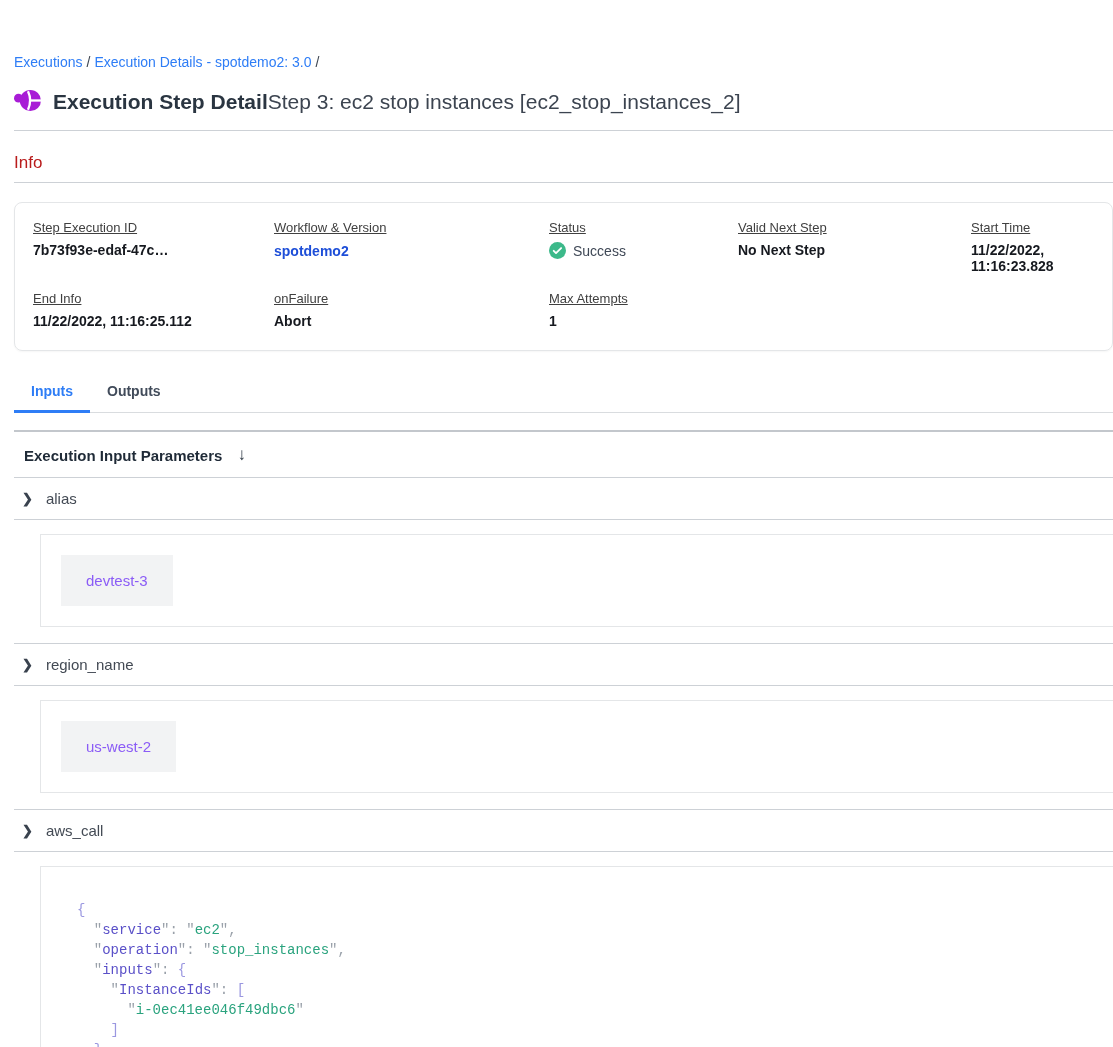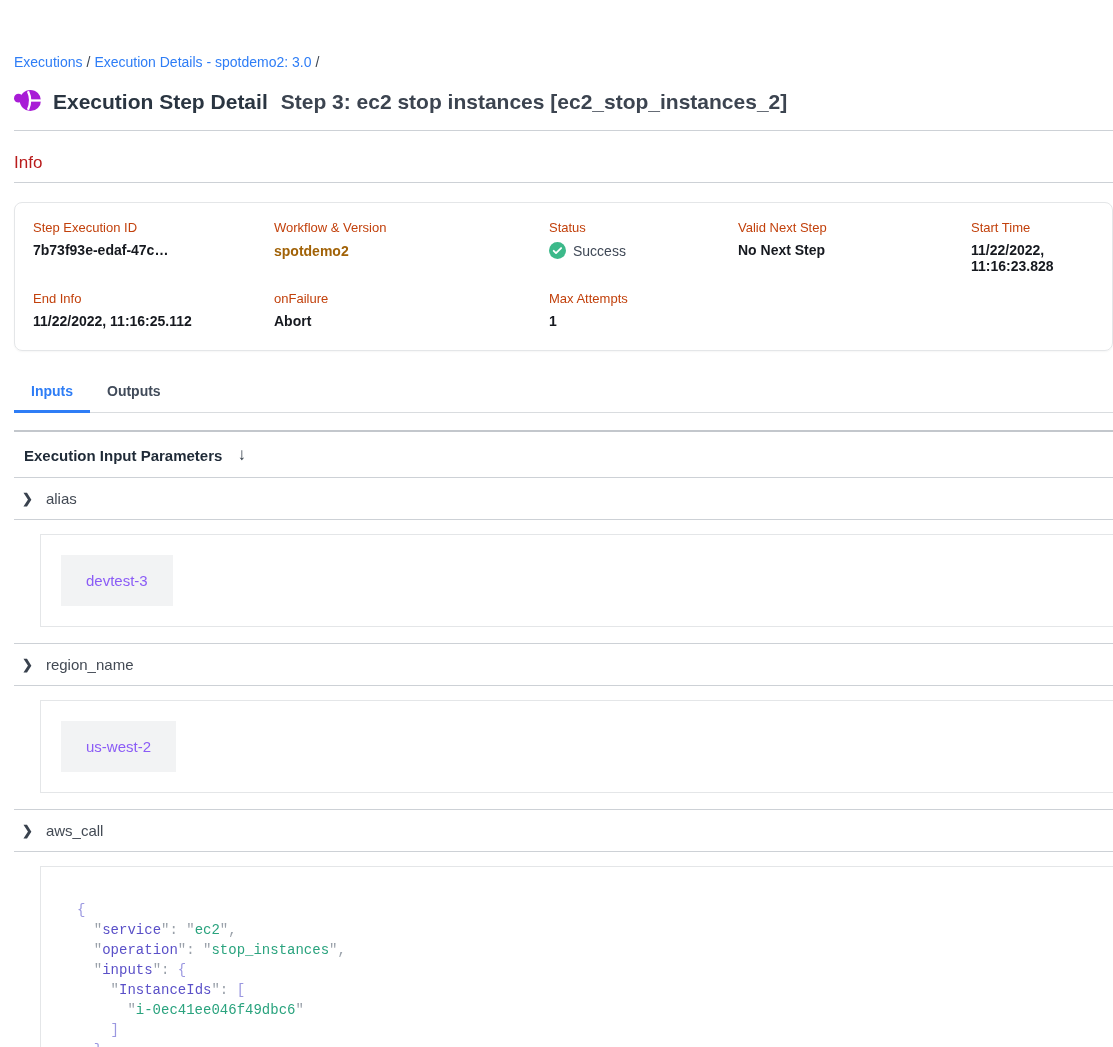--- a/index.html
+++ b/index.html
@@ -8,35 +8,35 @@
 
   
   .breadcrumb{padding:17px 0 0 14px;font-size:14px;line-height:18px;margin-top:36px;}
   .bc-link{color:#2e7df6;text-decoration:none;cursor:pointer;}
   .bc-sep{color:#3c4450;margin:0 4px;}
 
   
   .title-row{display:flex;align-items:flex-end;margin:16px 0 0 14px;}
   .logo{width:27px;height:27px;flex:0 0 auto;margin-right:12px;}
   .page-title{font-size:21px;font-weight:700;color:#2a3541;margin:0;}
-  .page-subtitle{font-size:21px;font-weight:700;color:#3c4450;margin-left:13px;}
+  .page-subtitle{font-size:21px;font-weight:400;color:#3c4450;margin-left:0;}
 
   .rule{border:none;border-top:1px solid #cdd1d6;margin:0 0 0 14px;}
   .rule-title{margin-top:16px;}
   .rule-thick{border-top:2px solid #c3c7cc;}
 
   
   .section-title{font-size:17px;font-weight:400;color:#b91c1c;margin:22px 0 9px 14px;}
   .card{margin:19px 0 0 14px;border:1px solid #e4e6e8;border-radius:8px;
     box-shadow:0 1px 2px rgba(0,0,0,.04);
     padding:17px 0 21px 18px;display:grid;
     grid-template-columns:241px 275px 189px 233px 1fr;row-gap:17px;}
-  .field-label{font-size:13px;color:#c2410c;margin-bottom:7px;}
+  .field-label{font-size:13px;color:#404040;margin-bottom:7px;text-decoration:underline;}
   .field-value{font-size:14px;font-weight:700;color:#16191f;}
-  .field-value.link{color:#a16207;cursor:pointer;text-decoration:none;display:inline-block;}
+  .field-value.link{color:#1d4ed8;cursor:pointer;text-decoration:none;display:inline-block;}
   .status-wrap{display:flex;align-items:center;}
   .status-wrap svg{margin-right:7px;}
   .status-text{font-size:14px;font-weight:400;color:#3f4856;}
 
   
   .tabs{display:flex;margin:24px 0 0 14px;border-bottom:1px solid #d9dcdf;}
   .tab{background:none;border:none;font-family:inherit;font-size:14px;font-weight:700;
     color:#414b5a;padding:8px 17px 11px;cursor:pointer;border-bottom:3px solid transparent;
     margin-bottom:-1px;}
   .tab.active{color:#2e7df6;border-bottom-color:#2e7df6;}

